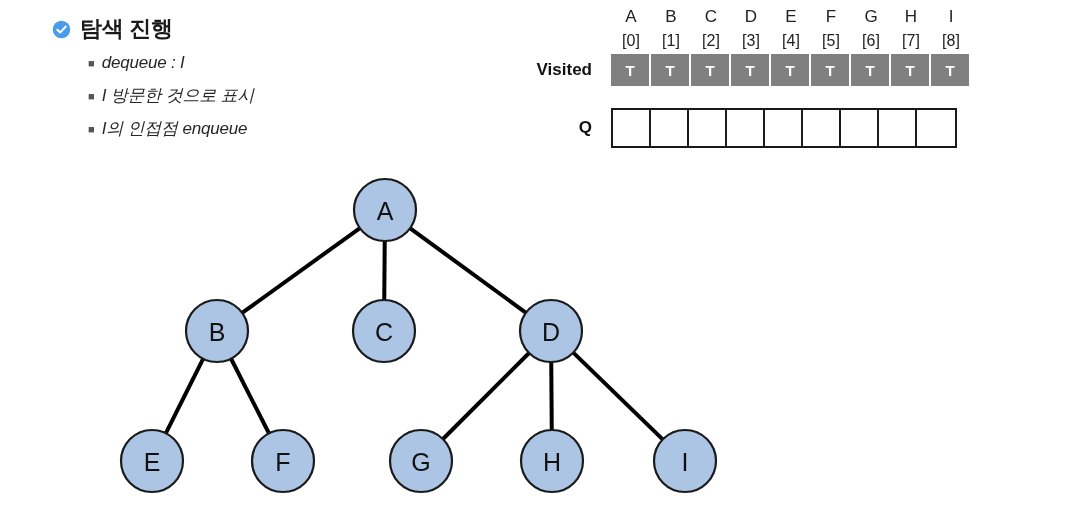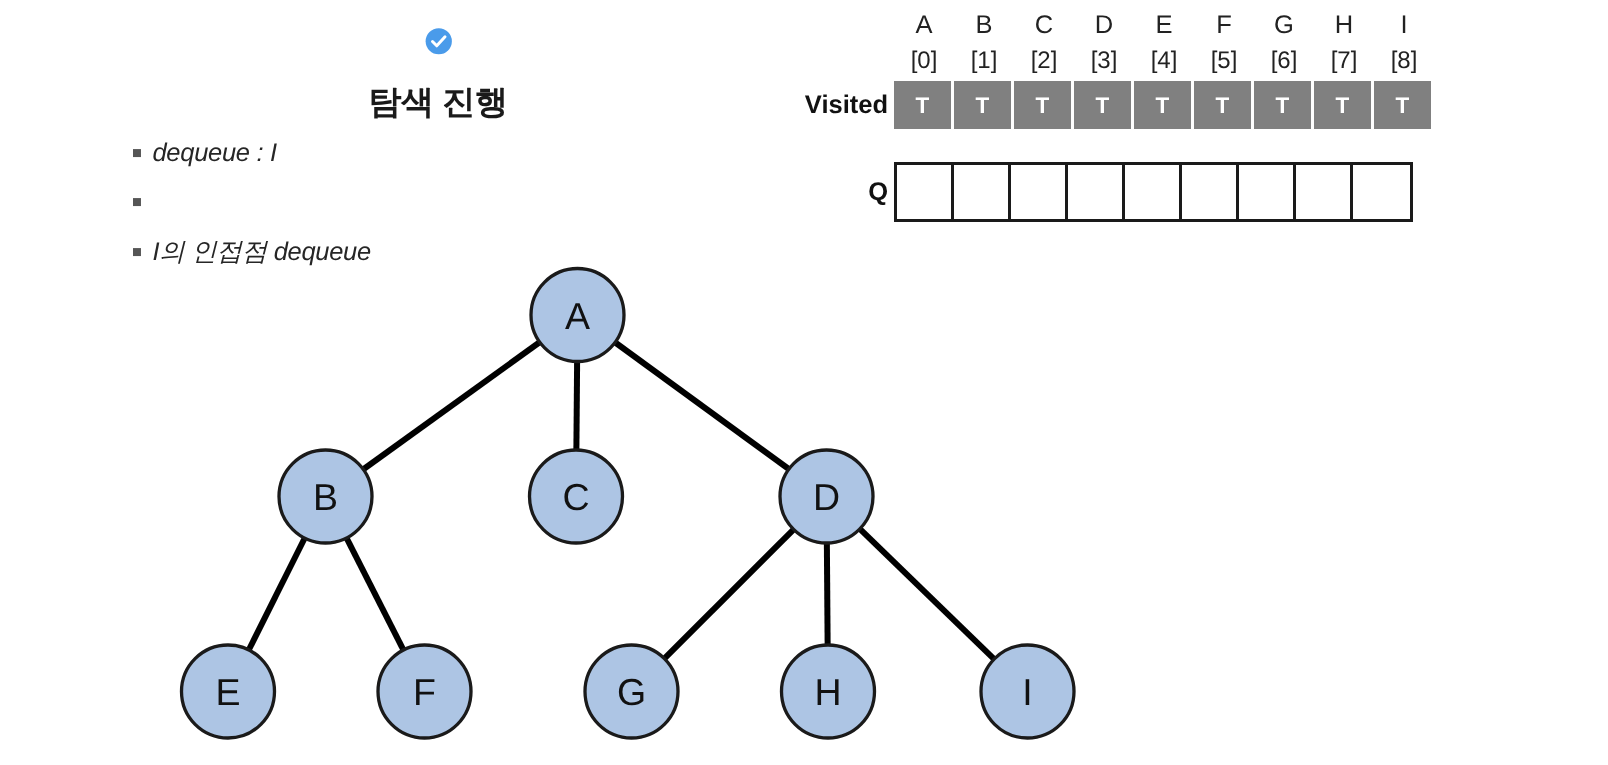--- a/index.html
+++ b/index.html
@@ -19,22 +19,21 @@
   
   #bullet-panel {
     position: absolute;
     left: 52px;
     top: 18px;
     width: 480px;
   }
   #title-row {
     display: flex;
     align-items: center;
-    gap: 20px;
-    flex-direction: column;
+    gap: 9px;
   }
   #check-icon {
     width: 19px;
     height: 19px;
     flex: 0 0 auto;
     display: block;
   }
   #page-title {
     font-size: 22px;
     font-weight: bold;
@@ -69,21 +68,21 @@
     left: 520px;
     top: 6px;
   }
   .array-row {
     display: flex;
     align-items: center;
   }
   .row-label {
     width: 72px;
     text-align: right;
-    padding-right: 4px;
+    padding-right: 19px;
     font-size: 17px;
     font-weight: bold;
     color: #111111;
     flex: 0 0 auto;
   }
   .cells {
     display: flex;
   }
   .hdr-cell {
     width: 40px;
@@ -172,24 +171,25 @@
     </svg>
     <div id="page-title">탐색 진행</div>
   </div>
 
   <div class="bullet-item">
     <span class="bullet-mark">■</span>
     <span class="bullet-text">dequeue : I</span>
   </div>
   <div class="bullet-item">
     <span class="bullet-mark">■</span>
+    <span class="bullet-text">I 방문한 것으로 표시</span>
   </div>
   <div class="bullet-item">
     <span class="bullet-mark">■</span>
-    <span class="bullet-text">I의 인접점 dequeue</span>
+    <span class="bullet-text">I의 인접점 enqueue</span>
   </div>
 </div>
 
 <div id="arrays">
 
   <div class="array-row" id="header-row">
     <div class="row-label"></div>
     <div class="cells" id="letter-cells">
         <div class="hdr-cell">A</div>
         <div class="hdr-cell">B</div>

